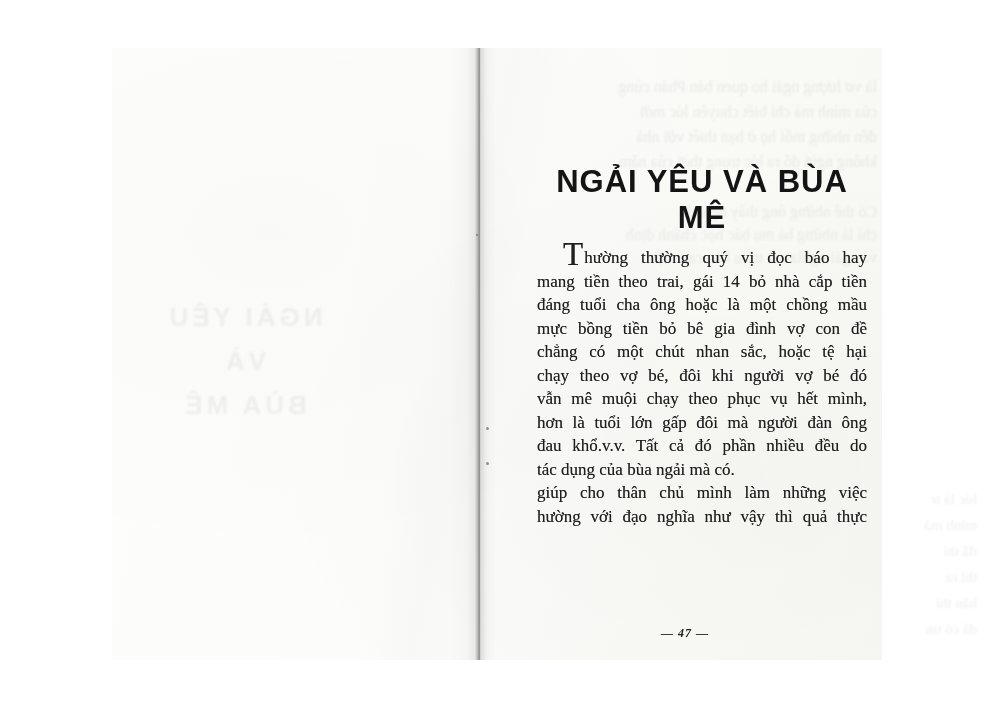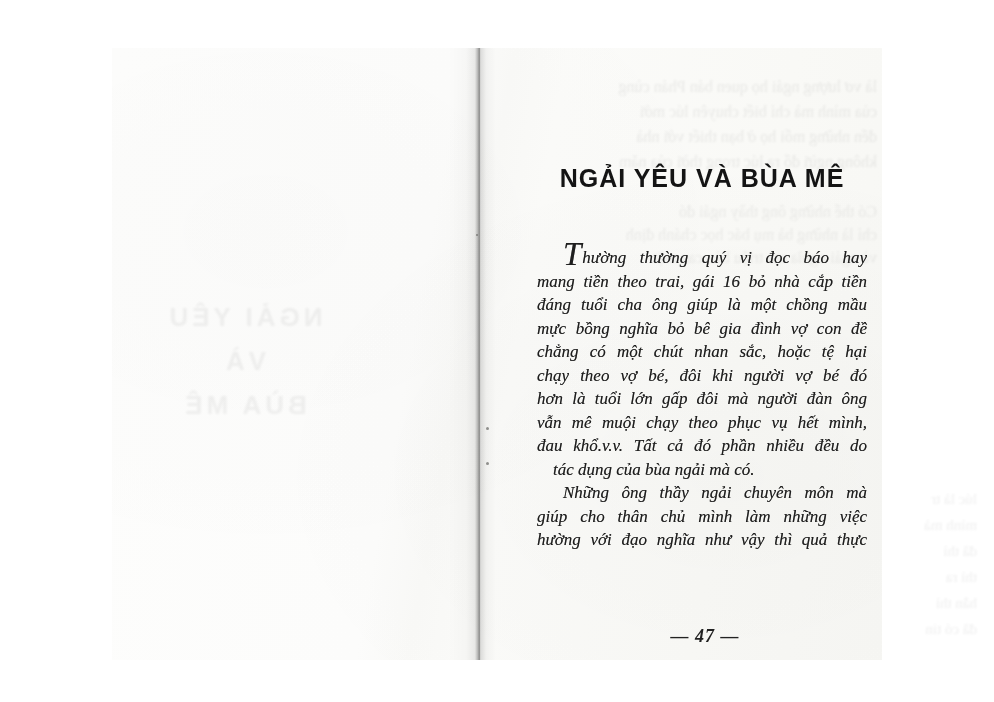--- a/index.html
+++ b/index.html
@@ -78,57 +78,56 @@
     text-align: left;
   }
   
   .title {
     position: absolute;
     left: 425px; top: 116px;
     width: 330px;
     text-align: center;
     font-family: "Liberation Sans", "DejaVu Sans", sans-serif;
     font-weight: bold;
-    font-size: 25px;
+    font-size: 31px;
     letter-spacing: 1px;
     color: #141414;
   }
   
   .textblock {
     position: absolute;
     left: 425px; top: 198px;
     width: 330px;
     font-size: 17px;
     line-height: 23.5px;
     color: #1e1e1e;
     text-shadow: 0 0 0.4px rgba(25,25,25,0.55);
-    font-style: italic;
   }
   .line {
     text-align: justify;
     text-align-last: justify;
     height: 23.5px;
   }
   .line.indent { padding-left: 26px; }
-  .line.noju { text-align-last: left; margin-left: 16px; }
+  .line.noju { text-align-last: left; }
   .dropcap {
     font-size: 33px;
     line-height: 0;
     position: relative;
     top: 2px;
     margin-right: 1px;
   }
   .pagenum {
     position: absolute;
-    left: 428px; top: 578px;
+    left: 408px; top: 578px;
     width: 330px;
     text-align: center;
     font-style: italic;
     font-weight: bold;
-    font-size: 18px;
+    font-size: 12px;
     color: #222222;
     letter-spacing: 1px;
   }
   .speck {
     position: absolute;
     width: 3px; height: 3px;
     border-radius: 50%;
     background: #5a5a58;
     opacity: 0.65;
   }
@@ -169,29 +168,28 @@
   <div class="spine"></div>
 
   <div class="speck" style="left:374px; top:379px;"></div>
   <div class="speck" style="left:374px; top:414px;"></div>
   <div class="speck" style="left:364px; top:186px; width:2px; height:2px;"></div>
 
   <div class="title">NGẢI YÊU VÀ BÙA MÊ</div>
 
   <div class="textblock">
     <div class="line indent"><span class="dropcap">T</span><span>hường thường quý vị đọc báo hay</span></div>
-    <div class="line">mang tiền theo trai, gái 16 bỏ nhà cắp tiền</div>
-    <div class="line">đáng tuổi cha ông giúp là một chồng mầu</div>
-    <div class="line">mực bồng nghĩa bỏ bê gia đình vợ con đề</div>
+    <div class="line">mang tiền theo trai, gái 14 bỏ nhà cắp tiền</div>
+    <div class="line">đáng tuổi cha ông hoặc là một chồng mầu</div>
+    <div class="line">mực bồng tiền bỏ bê gia đình vợ con đề</div>
     <div class="line">chẳng có một chút nhan sắc, hoặc tệ hại</div>
     <div class="line">chạy theo vợ bé, đôi khi người vợ bé đó</div>
+    <div class="line">vẫn mê muội chạy theo phục vụ hết mình,</div>
     <div class="line">hơn là tuổi lớn gấp đôi mà người đàn ông</div>
-    <div class="line">vẫn mê muội chạy theo phục vụ hết mình,</div>
     <div class="line">đau khổ.v.v. Tất cả đó phần nhiều đều do</div>
     <div class="line noju">tác dụng của bùa ngải mà có.</div>
-    <div class="line indent">Những ông thầy ngải chuyên môn mà</div>
     <div class="line">giúp cho thân chủ mình làm những việc</div>
     <div class="line">hường với đạo nghĩa như vậy thì quả thực</div>
   </div>
 
   <div class="pagenum">— 47 —</div>
 
 </div>
 
 </body></html>

